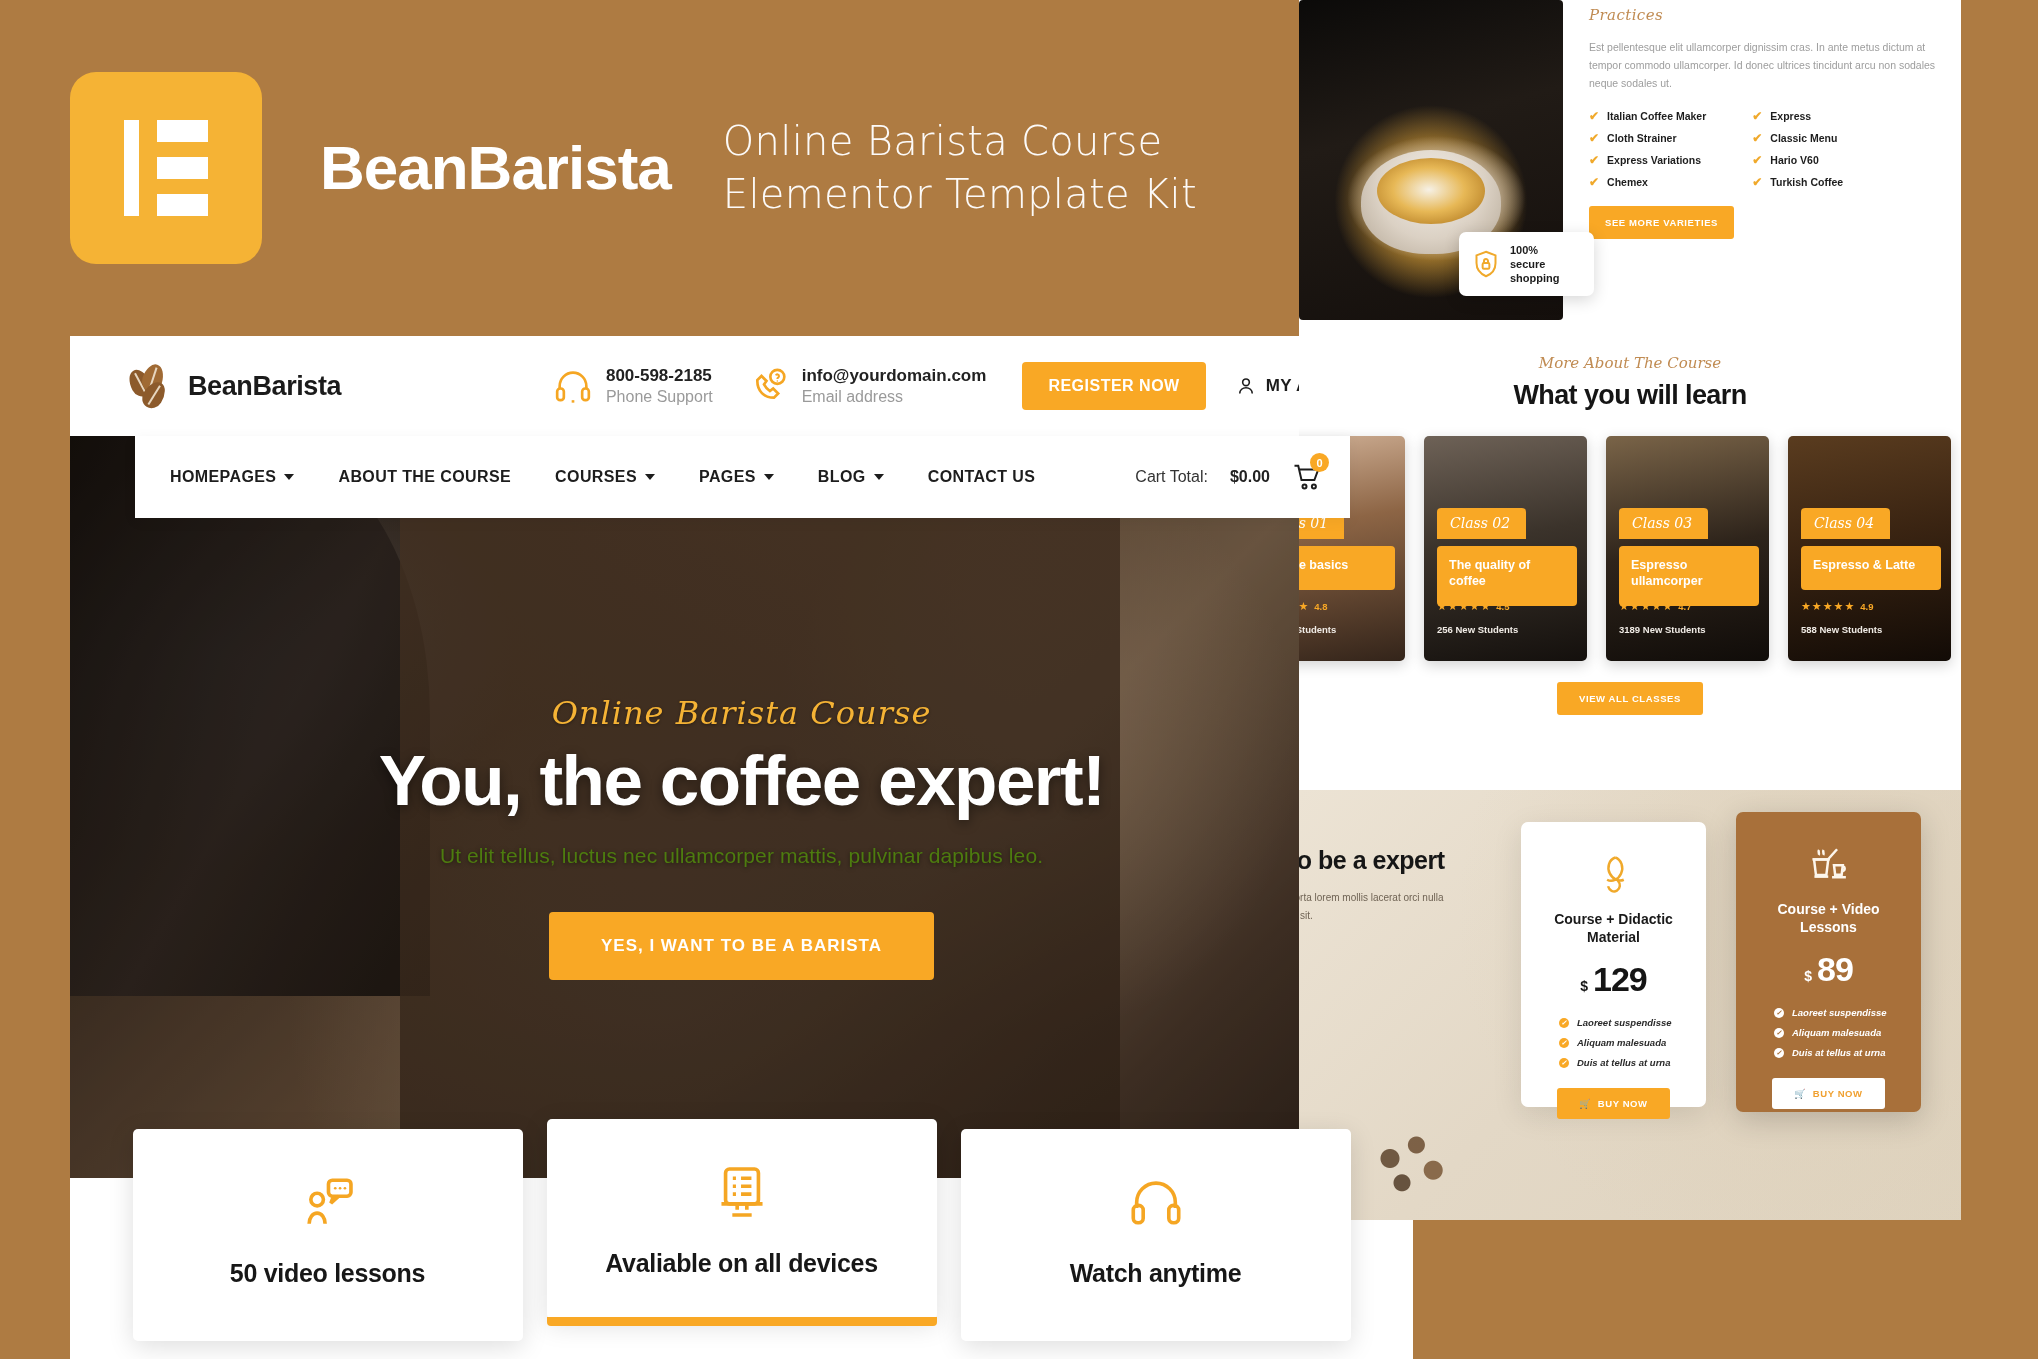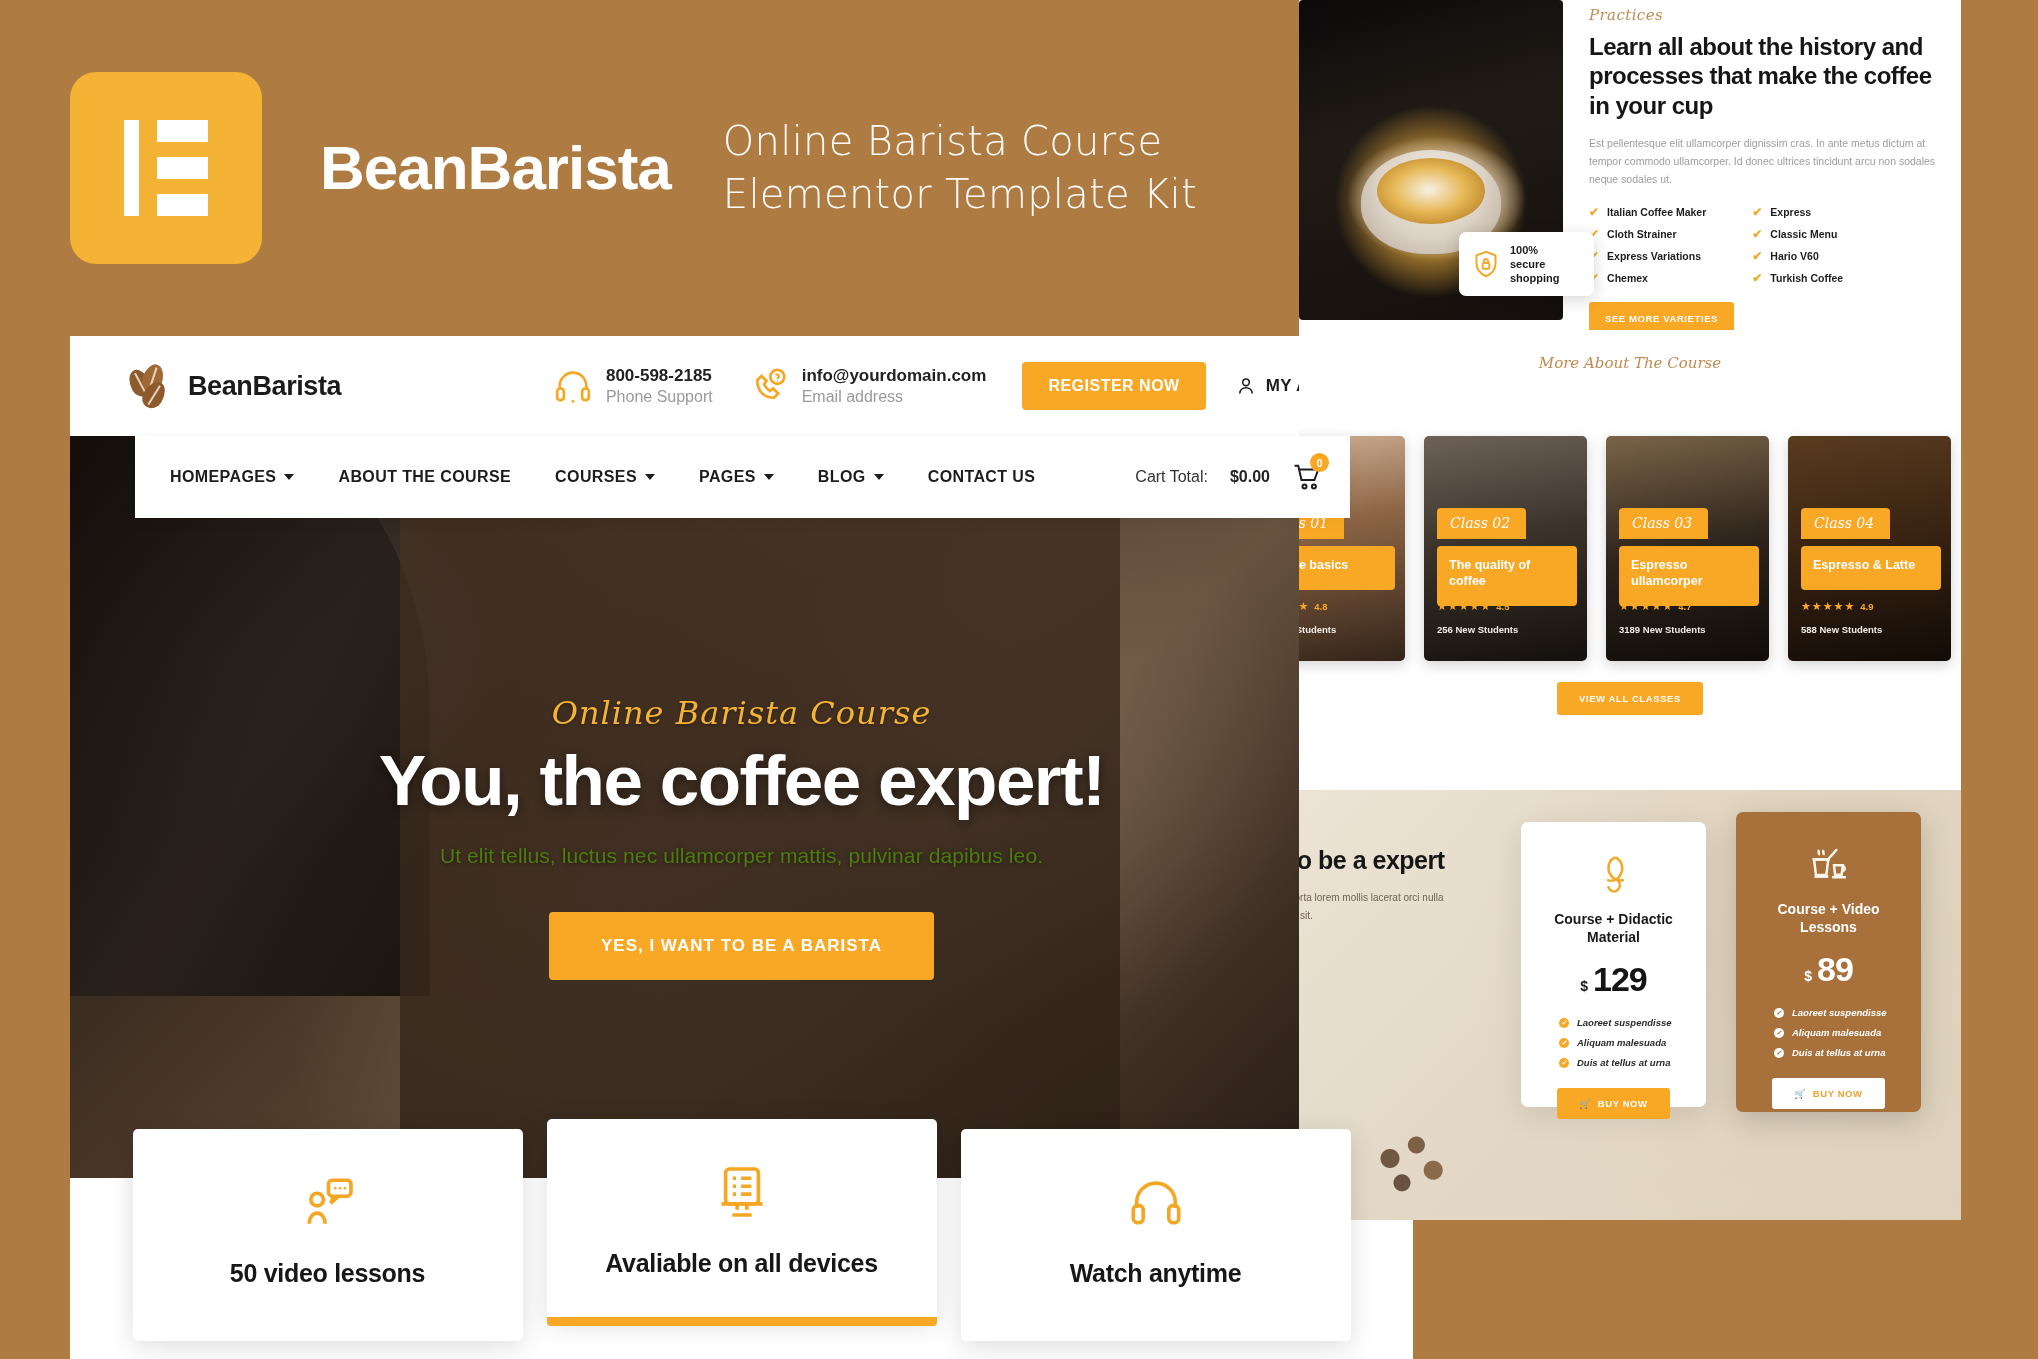--- a/index.html
+++ b/index.html
@@ -510,21 +510,20 @@
         </span>
         <div class="secure-txt">
           <div>100%</div>
           <div>secure</div>
           <div>shopping</div>
         </div>
       </div>
 
       <div class="pract-txt">
         <div class="eyebrow">Practices</div>
-        <div class="pract-h">Learn all about the history and processes that make the coffee in your cup</div>
         <div class="pract-p">Est pellentesque elit ullamcorper dignissim cras. In ante metus dictum at tempor commodo ullamcorper. Id donec ultrices tincidunt arcu non sodales neque sodales ut.</div>
         <div class="feat-cols">
           <div class="feat-col">
             <div class="feat-li">
                 <span class="tick">✔</span>
                 <span>Italian Coffee Maker</span>
               </div>
             <div class="feat-li">
                 <span class="tick">✔</span>
                 <span>Cloth Strainer</span>
@@ -557,20 +556,21 @@
               </div>
           </div>
         </div>
         <button class="btn-small">SEE MORE VARIETIES</button>
       </div>
     </div>
 
     <div class="sec-learn" style="width:662px;">
       <div class="learn-head">
         <div class="learn-eyebrow">More About The Course</div>
+        <div class="learn-h">What you will learn</div>
       </div>
       <div class="classes">
         <div class="ccard c1">
           <div class="cimg"></div>
           <div class="ctag">Class 01</div>
           <div class="ctitle">Coffee basics</div>
           <div class="crate">
             <span class="stars">★★★★★</span>
             <span class="rnum">4.8</span>
           </div>

